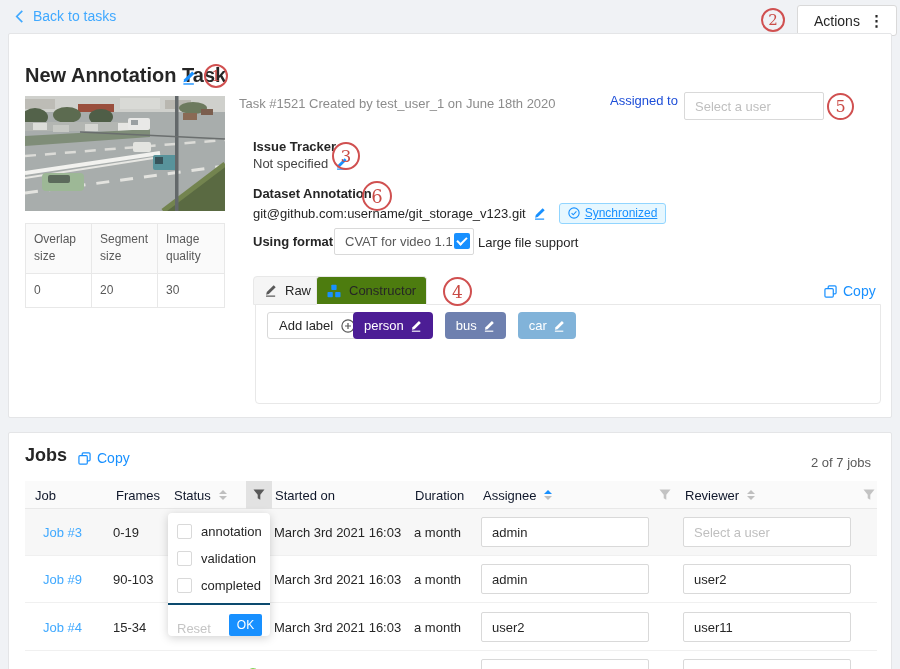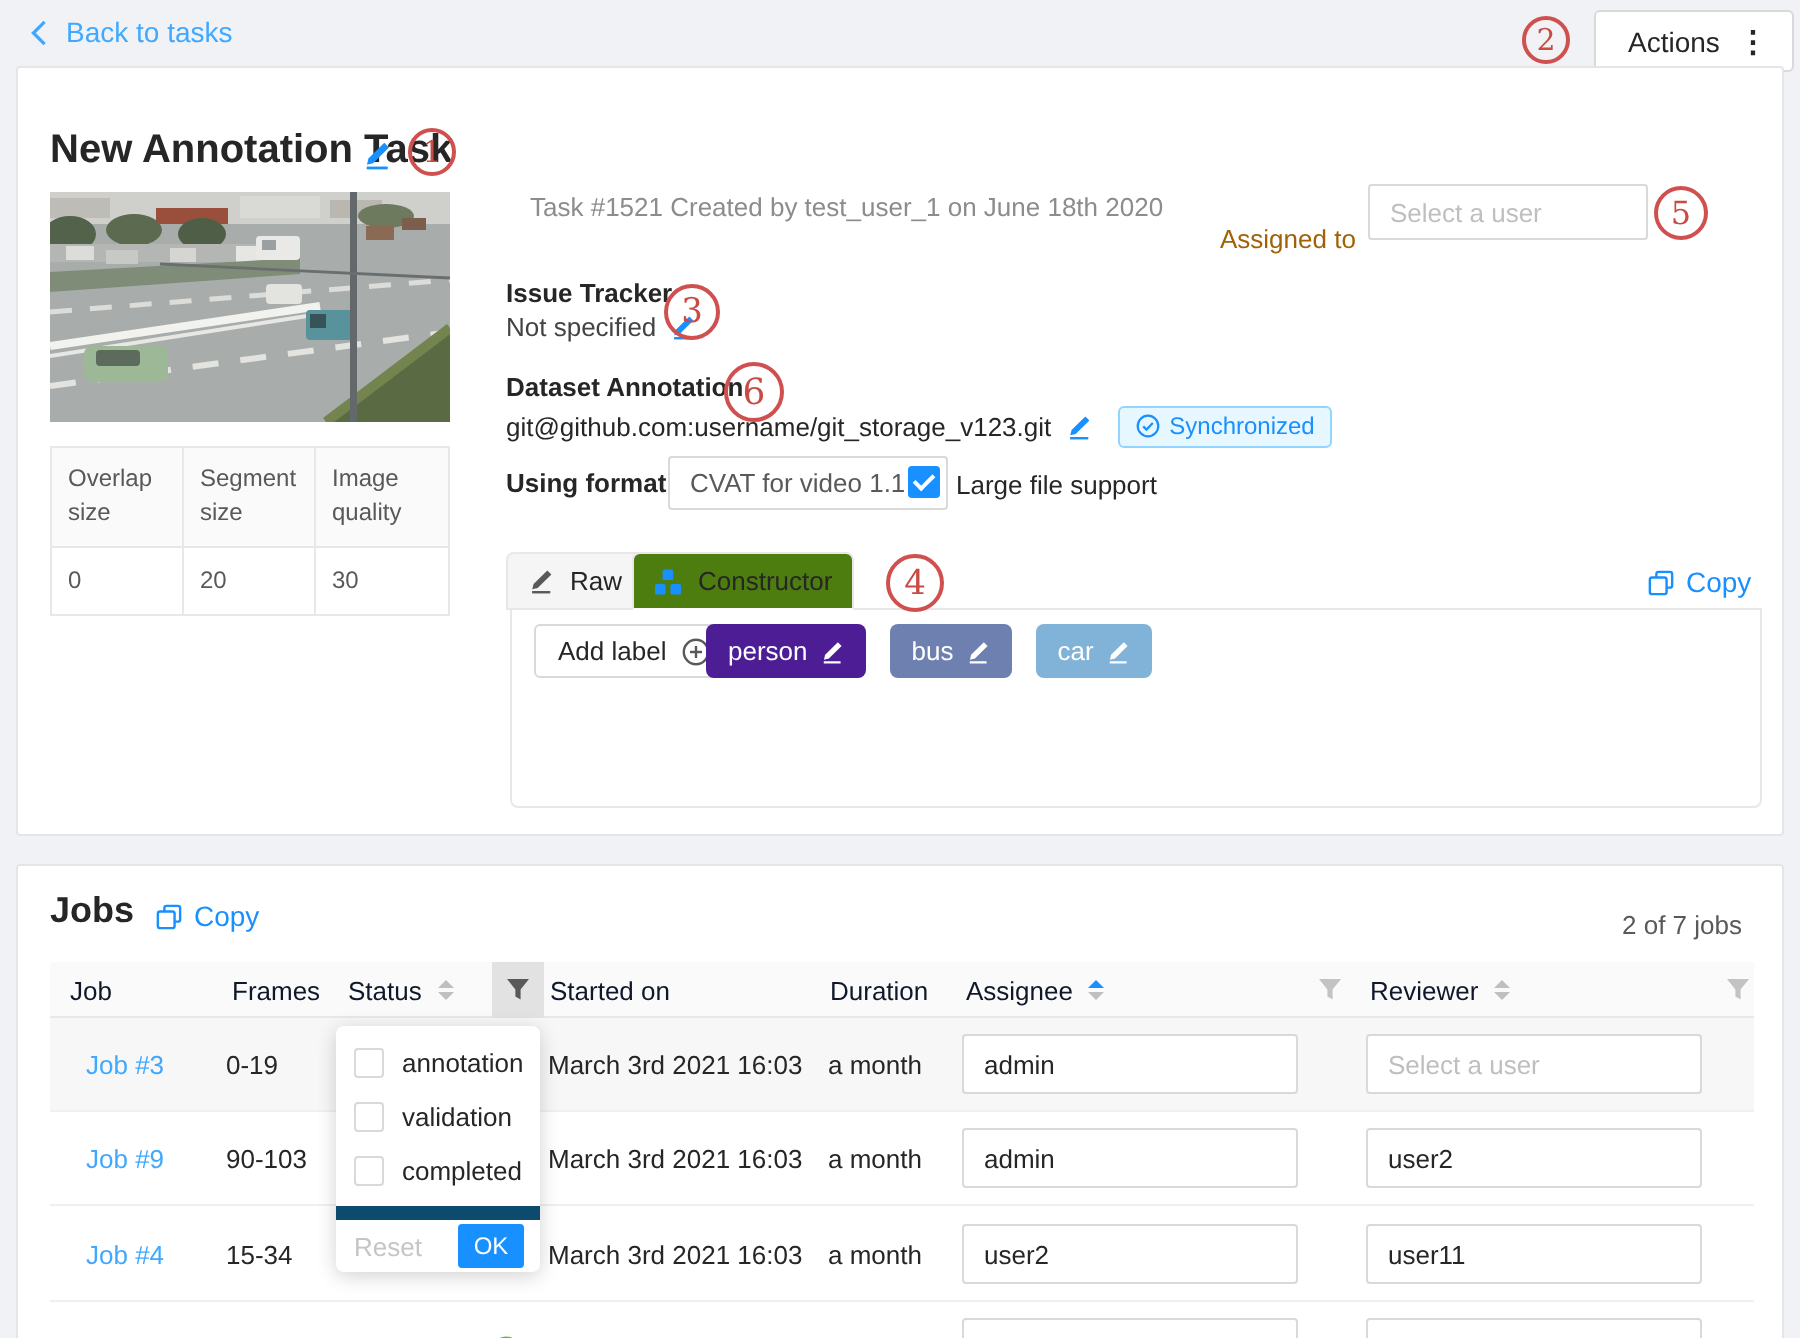--- a/index.html
+++ b/index.html
@@ -23,30 +23,30 @@
 
   .preview { position:absolute; left:16px; top:62px; width:200px; height:115px; overflow:hidden; }
 
   .params-table { position:absolute; left:16px; top:189px; width:200px; border:1px solid #e8e8e8; border-bottom:none; }
   .params-row { display:flex; }
   .params-cell { width:66.66px; padding:7px 8px; font-size:12px; color:#595959; border-right:1px solid #e8e8e8; border-bottom:1px solid #e8e8e8; line-height:1.45; }
   .params-cell:last-child { border-right:none; }
   .params-head .params-cell { background:#fafafa; }
   .params-vals .params-cell { color:#595959; padding:8px; }
 
-  .task-meta { position:absolute; left:256px; top:62px; font-size:13px; color:#8c8c8c; }
-
-  .assigned-label { position:absolute; left:601px; top:78px; font-size:13px; color:#a16207; }
+  .task-meta { position:absolute; left:230px; top:62px; font-size:13px; color:#8c8c8c; }
+
+  .assigned-label { position:absolute; left:601px; top:59px; font-size:13px; color:#1d4ed8; }
   .assigned-input { position:absolute; left:675px; top:58px; width:140px; height:28px; border:1px solid #d9d9d9; border-radius:2px; padding:0 10px; font-size:13px; font-family:"Liberation Sans",sans-serif; color:#262626; }
   input::placeholder { color:#bfbfbf; }
 
   .section-label { position:absolute; left:244px; font-size:13px; font-weight:700; color:#262626; }
   .issue-value { position:absolute; left:244px; top:122px; display:flex; align-items:center; gap:7px; font-size:13px; color:#434343; }
   .repo-line { position:absolute; left:244px; top:169px; display:flex; align-items:center; gap:7px; font-size:13px; color:#262626; }
-  .sync-badge { display:flex; align-items:center; gap:5px; margin-left:6px; padding:2px 8px 3px 8px; background:#e6f7ff; border:1px solid #91d5ff; border-radius:3px; color:#1890ff; font-size:12px; }
+  .sync-badge { display:flex; align-items:center; gap:5px; margin-left:6px; padding:2px 8px 3px 8px; background:#e6f7ff; border:1px solid #91d5ff; border-radius:3px; color:#1890ff; font-size:12px;text-decoration:underline; }
 
   .format-label { position:absolute; left:244px; top:200px; font-size:13px; font-weight:700; }
   .format-select { position:absolute; left:325px; top:194px; width:140px; height:27px; border:1px solid #d9d9d9; border-radius:2px; background:#fff; display:flex; align-items:center; justify-content:space-between; padding:0 8px 0 10px; font-size:13px; color:#595959; cursor:pointer; }
   .checkbox { position:absolute; width:16px; height:16px; border-radius:2px; }
   .checkbox.checked { left:445px; top:199px; background:#1890ff; }
   .checkbox.checked::after { content:""; position:absolute; left:5px; top:2px; width:4px; height:8px; border-right:2px solid #fff; border-bottom:2px solid #fff; transform:rotate(45deg); }
   .large-file-label { position:absolute; left:469px; top:201px; font-size:13px; }
 
   .tab { position:absolute; top:242px; height:29px; display:flex; align-items:center; gap:8px; padding:0 10px; font-size:13px; color:#262626; border:1px solid #e8e8e8; border-radius:4px 4px 0 0; background:#f5f5f5; cursor:pointer; }
   .tab-raw { left:244px; }
@@ -77,21 +77,21 @@
   .jrow.hover { background:#f7f7f7; }
   .jcell { position:absolute; top:0; height:47px; display:flex; align-items:center; font-size:13px; color:#262626; }
   .job-link { color:#40a9ff; cursor:pointer; text-decoration:none; }
   .status-completed { color:#52c41a; font-weight:600; gap:7px; }
   .user-input { position:absolute; top:8px; width:168px; height:30px; border:1px solid #d9d9d9; border-radius:2px; padding:0 10px; font-size:13px; font-family:"Liberation Sans",sans-serif; color:#262626; background:#fff; }
 
   
   .filter-panel { position:absolute; left:168px; top:513px; width:102px; background:#fff; border-radius:4px; box-shadow:0 2px 10px rgba(0,0,0,0.18); z-index:40; padding-top:5px; }
   .filter-item { display:flex; align-items:center; gap:9px; height:27px; padding:0 9px; font-size:13px; color:#262626; cursor:pointer; }
   .cb-empty { width:15px; height:15px; border:1px solid #d9d9d9; border-radius:2px; background:#fff; flex:none; }
-  .filter-footer { margin-top:4px; border-top:7px solid #0c4a6e; height:33px; display:flex; align-items:center; justify-content:space-between; padding:0 8px 0 9px; }
+  .filter-footer { margin-top:4px; border-top:2px solid #0c4a6e; height:33px; display:flex; align-items:flex-end; justify-content:space-between; padding:0 8px 0 9px; }
   .reset-btn { font-size:13px; color:#c5c5c5; cursor:pointer; }
   .ok-btn { width:33px; height:22px; background:#1890ff; border-radius:2px; color:#fff; font-size:12px; display:flex; align-items:center; justify-content:center; cursor:pointer; }
 
   
   .marker { position:absolute; border:2px solid #d05050; border-radius:50%; color:#c94b46; display:flex; align-items:center; justify-content:center; font-family:"DejaVu Serif", serif; z-index:60; }
 
   .icon { display:inline-flex; flex:none; }
 </style>
 </head>
 <body>

